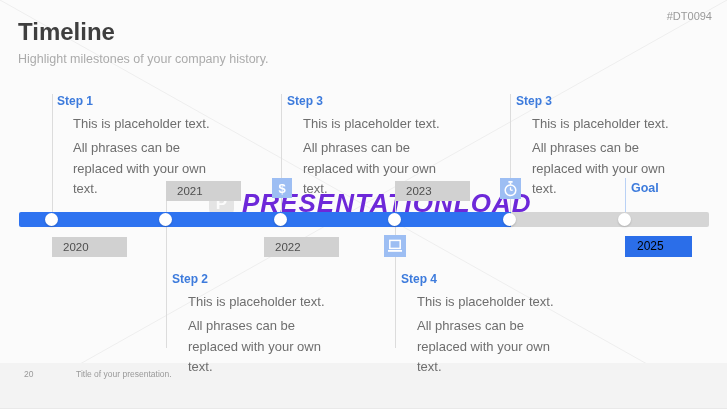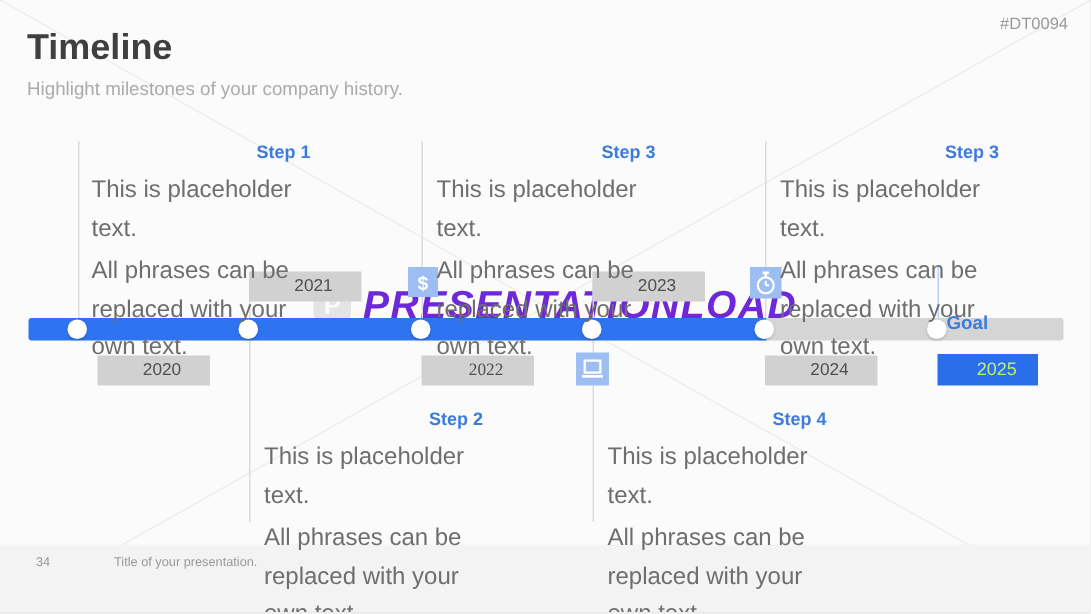--- a/index.html
+++ b/index.html
@@ -21,32 +21,32 @@
   .connector{position:absolute;width:1px;background:#dcdcdc;z-index:2;}
   .connector.blue{background:#b9d1f5;}
 
   .bar{position:absolute;top:212px;height:15px;z-index:3;}
   .bar-blue{left:19px;width:492px;background:#2e73f0;border-radius:2px 0 0 2px;}
   .bar-gray{left:511px;width:198px;background:#d5d5d5;border-radius:0 2px 2px 0;}
   .dot{position:absolute;top:213px;width:13px;height:13px;border-radius:50%;background:#ffffff;z-index:4;
     box-shadow:0 1px 2px rgba(0,0,0,.18);}
 
   .yearbox{position:absolute;width:64px;height:20px;background:#d1d1d1;color:#4f4f4f;
-    font-size:11.5px;line-height:20px;padding-left:11px;box-sizing:content-box;z-index:4;text-align:center;}
-  .yearbox.goalyear{background:#2b6ee9;color:#bef264;width:55px;height:21px;line-height:21px;font-size:12px;padding-left:12px;}
-  .goal-label{position:absolute;left:631px;top:181px;font-size:12.5px;font-weight:bold;color:#3d7bdc;z-index:4;margin-top:27px;}
+    font-size:11.5px;line-height:20px;padding-left:11px;box-sizing:content-box;z-index:4;}
+  .yearbox.goalyear{background:#2b6ee9;color:#000000;width:55px;height:21px;line-height:21px;font-size:12px;padding-left:12px;}
+  .goal-label{position:absolute;left:631px;top:181px;font-size:12.5px;font-weight:bold;color:#3d7bdc;z-index:4;}
 
   .iconbox{position:absolute;background:#9dbef3;z-index:4;display:flex;align-items:center;justify-content:center;}
   .iconbox.dollar{left:272px;top:178px;width:20px;height:20px;color:#ffffff;font-size:13px;font-weight:bold;}
   .iconbox.stopwatch{left:500px;top:178px;width:21px;height:21px;}
   .iconbox.laptop{left:384px;top:235px;width:22px;height:22px;}
 
   .step{position:absolute;width:150px;z-index:4;}
-  .step h3{margin:0 0 6px 0;font-size:12px;font-weight:bold;color:#3d7bdc;text-align:right;}
-  .step p{margin:0 0 3px 4px;font-size:16px;line-height:1.6;color:#6e6e6e;width:146px;}
+  .step h3{margin:0 0 6px 0;font-size:12px;font-weight:bold;color:#3d7bdc;}
+  .step p{margin:0 0 3px 16px;font-size:13px;line-height:1.6;color:#6e6e6e;width:146px;}
 
   .footer-band{position:absolute;left:0;top:363px;width:727px;height:46px;background:#f3f3f3;z-index:1;}
   .ftr-num{position:absolute;left:24px;top:369px;font-size:8.5px;color:#999999;z-index:5;}
   .ftr-title{position:absolute;left:64px;top:369px;font-size:8.5px;color:#999999;z-index:5;margin-left:12px;}
   .logo-wrap{position:absolute;right:37px;top:367px;display:flex;align-items:center;gap:7px;z-index:5;}
   .logo-text{font-size:9px;letter-spacing:2.5px;color:#c8c8c8;}
   .logo-text b{color:#a8a8a8;font-weight:bold;letter-spacing:2.5px;}
 </style>
 </head>
 <body>
@@ -83,23 +83,22 @@
 
   <div class="dot" style="left:45px;"></div>
   <div class="dot" style="left:159px;"></div>
   <div class="dot" style="left:274px;"></div>
   <div class="dot" style="left:388px;"></div>
   <div class="dot" style="left:503px;"></div>
   <div class="dot" style="left:618px;"></div>
 
   <div class="yearbox" style="left:166px;top:181px;">2021</div>
   <div class="yearbox" style="left:395px;top:181px;">2023</div>
-  <div class="yearbox" style="left:65px;top:237px;">2020</div>
-  <div class="yearbox" style="left:281px;top:237px;font-family:Liberation Serif, serif;">2022</div>
-  <div class="yearbox" style="left:510px;top:237px;">2024</div>
+  <div class="yearbox" style="left:52px;top:237px;">2020</div>
+  <div class="yearbox" style="left:264px;top:237px;">2022</div>
   <div class="yearbox goalyear" style="left:625px;top:236px;">2025</div>
 
   <div class="goal-label">Goal</div>
 
   <div class="iconbox dollar">$</div>
   <div class="iconbox stopwatch">
     <svg width="21" height="21" viewBox="0 0 21 21">
       <rect x="8.4" y="3" width="4.2" height="1.8" fill="#ffffff"></rect>
       <rect x="9.7" y="4.6" width="1.6" height="2" fill="#ffffff"></rect>
       <circle cx="10.5" cy="12.2" r="5.3" fill="none" stroke="#ffffff" stroke-width="1.5"></circle>
@@ -134,16 +133,16 @@
     <h3>Step 2</h3>
     <p>This is placeholder text.</p>
     <p>All phrases can be replaced with your own text.</p>
   </div>
   <div class="step" style="left:401px;top:272px;">
     <h3>Step 4</h3>
     <p>This is placeholder text.</p>
     <p>All phrases can be replaced with your own text.</p>
   </div>
 
-  <div class="ftr-num">34</div>
+  <div class="ftr-num">20</div>
   <div class="ftr-title">Title of your presentation.</div>
 
 </div>
 
 </body></html>

